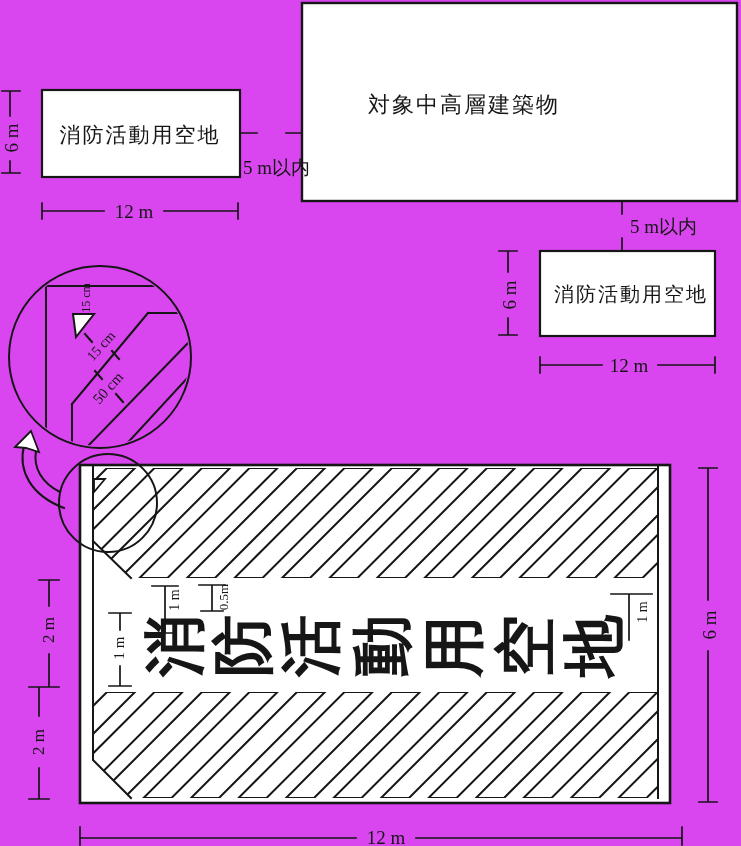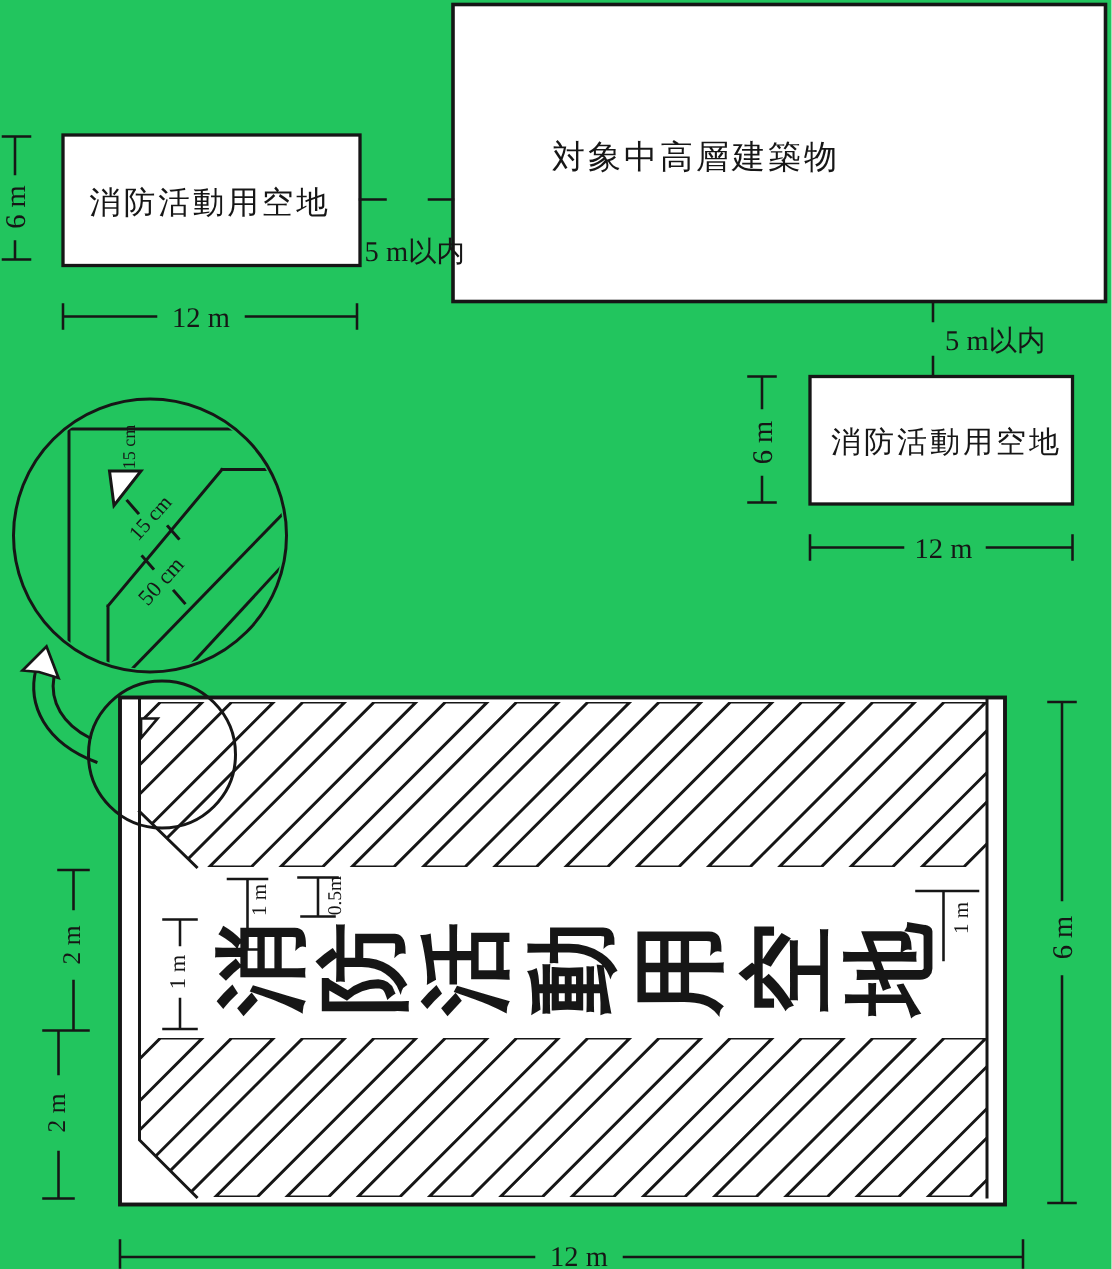--- a/index.html
+++ b/index.html
@@ -1,16 +1,16 @@
 <!DOCTYPE html>
 <html><head>
 <meta charset="utf-8">
 <style>
   html,body{margin:0;padding:0;background:#ffffff;}
-  #stage{position:relative;width:741px;height:846px;background:#22c55e;overflow:hidden;}
+  #stage{position:relative;width:741px;height:846px;background:#d946ef;overflow:hidden;}
   svg{display:block;}
   text{fill:#161616;font-family:"Liberation Serif","DejaVu Serif",serif;}
   .ln{stroke:#161616;stroke-width:2;fill:none;stroke-linecap:square;}
   .thin{stroke-width:1.7;}
   .box{fill:#ffffff;stroke:#161616;}
   .stripe{fill:#ffffff;stroke:#161616;stroke-width:2;stroke-linejoin:miter;}
   .dim{font-size:19px;}
   .dimsm{font-size:15px;}
   .jp{letter-spacing:2px;}
   .road{font-size:62px;font-weight:700;}

